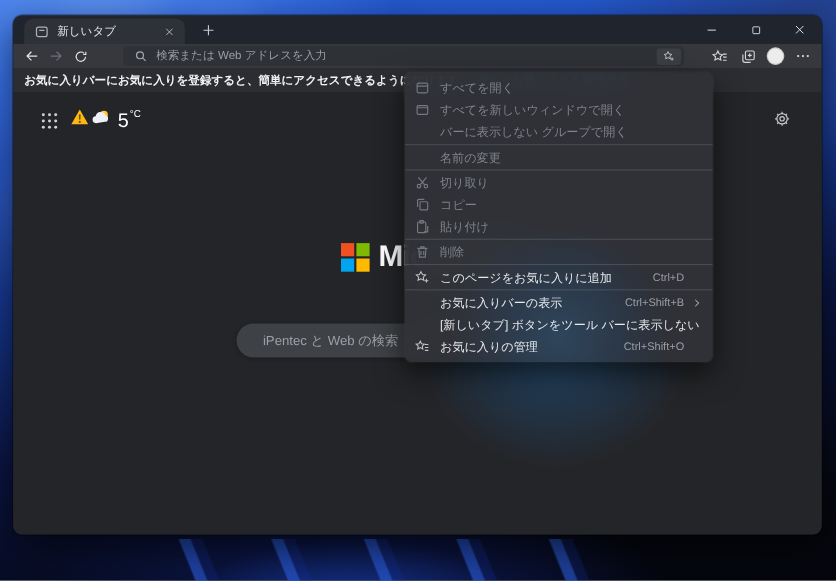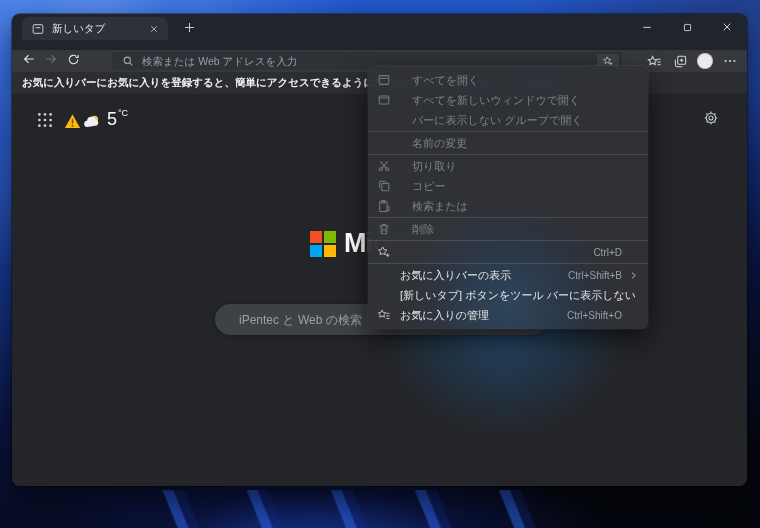--- a/index.html
+++ b/index.html
@@ -20,33 +20,33 @@
       radial-gradient(ellipse 90px 220px at 70% 40%, rgba(160,200,255,0.25), rgba(160,200,255,0) 60%);
     transform:rotate(18deg); }
   .petals::after { content:""; position:absolute; left:150px; bottom:-14px; width:420px; height:52px;
     background:repeating-linear-gradient(68deg, transparent 0 30px, rgba(45,100,235,0.55) 32px 40px, rgba(20,50,160,0.25) 42px 50px, transparent 52px 78px); }
 
   
   .window { position:absolute; left:12px; top:14px; width:735px; height:472px; border-radius:8px;
     overflow:hidden; background:#242528; box-shadow:0 10px 30px rgba(0,0,0,0.55), 0 0 0 1px rgba(0,0,0,0.35); }
 
   
-  .tabstrip { position:relative; height:36px; background:#20242d; }
+  .tabstrip { position:relative; height:26px; background:#20242d; }
   .tab { position:absolute; left:10px; top:3px; width:146px; height:23px; background:#2e3138;
     border-radius:8px 8px 0 0; display:flex; align-items:center; padding:0 6px 0 9px; }
   .tab-fav { width:14px; height:14px; color:#aeb1b6; flex:0 0 auto; }
   .tab-title { flex:1; margin-left:7px; font-size:10.5px; color:#e6e8eb; white-space:nowrap; overflow:hidden; }
   .tab-close { width:16px; height:16px; color:#b8babf; display:flex; align-items:center; justify-content:center; border-radius:3px; }
   .newtab-btn { position:absolute; left:164px; top:4px; width:26px; height:19px; color:#c9cbd0;
     display:flex; align-items:center; justify-content:center; border-radius:4px; }
   .win-controls { position:absolute; right:0; top:0; height:26px; display:flex; }
   .win-btn { width:40px; height:26px; display:flex; align-items:center; justify-content:center; color:#dfe1e5; }
 
   
-  .toolbar { position:relative; height:22px; background:#36383e; display:flex; align-items:flex-start; }
+  .toolbar { position:relative; height:22px; background:#36383e; display:flex; align-items:center; }
   .nav-btn { width:22px; height:18px; display:flex; align-items:center; justify-content:center; border-radius:4px; color:#e2e4e8; flex:0 0 auto; }
   .nav-btn.back { margin-left:6px; }
   .nav-btn.disabled { color:#6d7076; }
   .omnibox { position:absolute; left:100px; top:2px; width:510px; height:18px; background:#2e3136;
     border-radius:4px; display:flex; align-items:center; padding:0 3px 0 10px; }
   .omni-search-ic { width:12px; height:12px; color:#a7abb1; flex:0 0 auto; }
   .omnibox input { flex:1; background:transparent; border:none; outline:none; color:#d9dbdf;
     font-size:10.5px; margin-left:8px; font-family:inherit; }
   .omnibox input::placeholder { color:#999ea5; opacity:1; }
   .omni-fav-btn { width:22px; height:15px; border-radius:3px; background:rgba(255,255,255,0.07);
@@ -58,21 +58,21 @@
   
   .notice { height:22px; background:#2b2d31; display:flex; align-items:center; padding-left:10px;
     font-size:10.5px; font-weight:bold; color:#f1f2f4; white-space:nowrap; }
   .notice a { color:#5a9df2; margin-left:6px; text-decoration:underline; }
 
   
   .page { position:relative; height:402px; background:#242528; overflow:hidden; }
   .glow { position:absolute; left:363px; top:84px; width:260px; height:260px; border-radius:50%;
     background:radial-gradient(circle, rgba(36,110,175,0.55) 0%, rgba(28,85,140,0.3) 40%, rgba(20,60,110,0) 70%); }
   .apps-grid { position:absolute; left:24px; top:17px; width:18px; height:18px; color:#cfd1d5; }
-  .weather { position:absolute; left:52px; top:14px; display:flex; align-items:flex-end; }
+  .weather { position:absolute; left:52px; top:14px; display:flex; align-items:flex-start; }
   .weather .w-ic { width:17px; height:17px; margin-right:2px; }
   .temp { color:#ffffff; font-size:18px; margin-left:5px; }
   .temp .unit { font-size:9px; vertical-align:9px; margin-left:1px; }
   .page-gear { position:absolute; right:28px; top:16px; width:16px; height:16px; color:#c5c8cc; }
   .logo-row { position:absolute; left:298px; top:134px; display:flex; align-items:center; }
   .mslogo { width:26px; height:26px; display:grid; grid-template-columns:12px 12px; grid-template-rows:12px 12px; gap:2px; }
   .mslogo span { display:block; }
   .ms-word { margin-left:8px; color:#ffffff; font-size:27px; font-weight:bold; letter-spacing:-0.5px; }
   .search-pill { position:absolute; left:203px; top:210px; width:332px; height:31px; border-radius:16px;
     background:#3e4145; box-shadow:0 1px 4px rgba(0,0,0,0.3); display:flex; align-items:center; padding-left:24px; }
@@ -82,21 +82,21 @@
 
   
   .menu { position:absolute; left:356px; top:52px; width:280px; background:rgba(48,50,55,0.94);
     border-radius:6px; padding:4px 0; z-index:50; box-shadow:0 10px 26px rgba(0,0,0,0.6), 0 0 0 1px rgba(255,255,255,0.06);
     backdrop-filter:blur(18px); overflow:hidden; }
   .menu::after { content:""; position:absolute; left:40px; top:140px; width:200px; height:200px; border-radius:50%;
     background:radial-gradient(circle, rgba(40,110,175,0.30) 0%, rgba(30,80,140,0.14) 45%, rgba(0,0,0,0) 70%);
     pointer-events:none; }
   .mi { position:relative; height:20px; display:flex; align-items:center; padding-right:10px;
     font-size:11px; color:#e6e8ea; z-index:2; }
-  .mi.disabled { color:#7f838a;gap:12px; }
+  .mi.disabled { color:#7f838a; }
   .mi-ic { width:32px; flex:0 0 auto; display:flex; align-items:center; justify-content:center; color:#bfc2c7; }
   .mi.disabled .mi-ic { color:#75797f; }
   .mi-ic svg { width:14px; height:14px; }
   .mi-label { white-space:nowrap; }
   .mi-sc { margin-left:auto; font-size:10px; color:#9b9fa5; }
   .mi.disabled .mi-sc { color:#6e7278; }
   .mi-chev { width:16px; flex:0 0 auto; display:flex; align-items:center; justify-content:flex-end; color:#cdd0d4; }
   .mi-chev svg { width:9px; height:9px; }
   .msep { height:1px; background:rgba(255,255,255,0.13); margin:1px 0; position:relative; z-index:2; }
 
@@ -329,21 +329,21 @@
           <span class="mi-chev"></span>
         </div>
         <div class="mi disabled">
           <span class="mi-ic">
             <svg viewBox="0 0 16 16" fill="none" stroke="currentColor" stroke-width="1.2">
               <rect x="3" y="3.2" width="8.5" height="11" rx="1"></rect>
               <rect x="5.2" y="1.8" width="4" height="2.6" rx="0.8"></rect>
               <path d="M13.5 7.5v6h-4"></path>
             </svg>
           </span>
-          <span class="mi-label">検索または</span>
+          <span class="mi-label">貼り付け</span>
           <span class="mi-sc"></span>
           <span class="mi-chev"></span>
         </div>
         <div class="msep"></div>
         <div class="mi disabled">
           <span class="mi-ic">
             <svg viewBox="0 0 16 16" fill="none" stroke="currentColor" stroke-width="1.2">
               <path d="M2.8 4.3h10.4M6.3 4.3V2.8h3.4v1.5M4.3 4.3l.7 9.2h6l.7-9.2M6.6 7v4.2M9.4 7v4.2"></path>
             </svg>
           </span>
@@ -352,20 +352,21 @@
           <span class="mi-chev"></span>
         </div>
         <div class="msep"></div>
         <div class="mi">
           <span class="mi-ic">
             <svg viewBox="0 0 16 16" fill="none" stroke="currentColor" stroke-width="1.1">
               <path d="M6.5 2.2l1.5 3 3.3.5-2.4 2.3.6 3.2-3-1.5-3 1.5.6-3.2L1.7 5.7l3.3-.5z"></path>
               <path d="M12.2 9.6v4M10.2 11.6h4"></path>
             </svg>
           </span>
+          <span class="mi-label">このページをお気に入りに追加</span>
           <span class="mi-sc">Ctrl+D</span>
           <span class="mi-chev"></span>
         </div>
         <div class="msep"></div>
         <div class="mi">
           <span class="mi-ic"></span>
           <span class="mi-label">お気に入りバーの表示</span>
           <span class="mi-sc">Ctrl+Shift+B</span>
           <span class="mi-chev">
             <svg viewBox="0 0 16 16" fill="none" stroke="currentColor" stroke-width="1.6">

